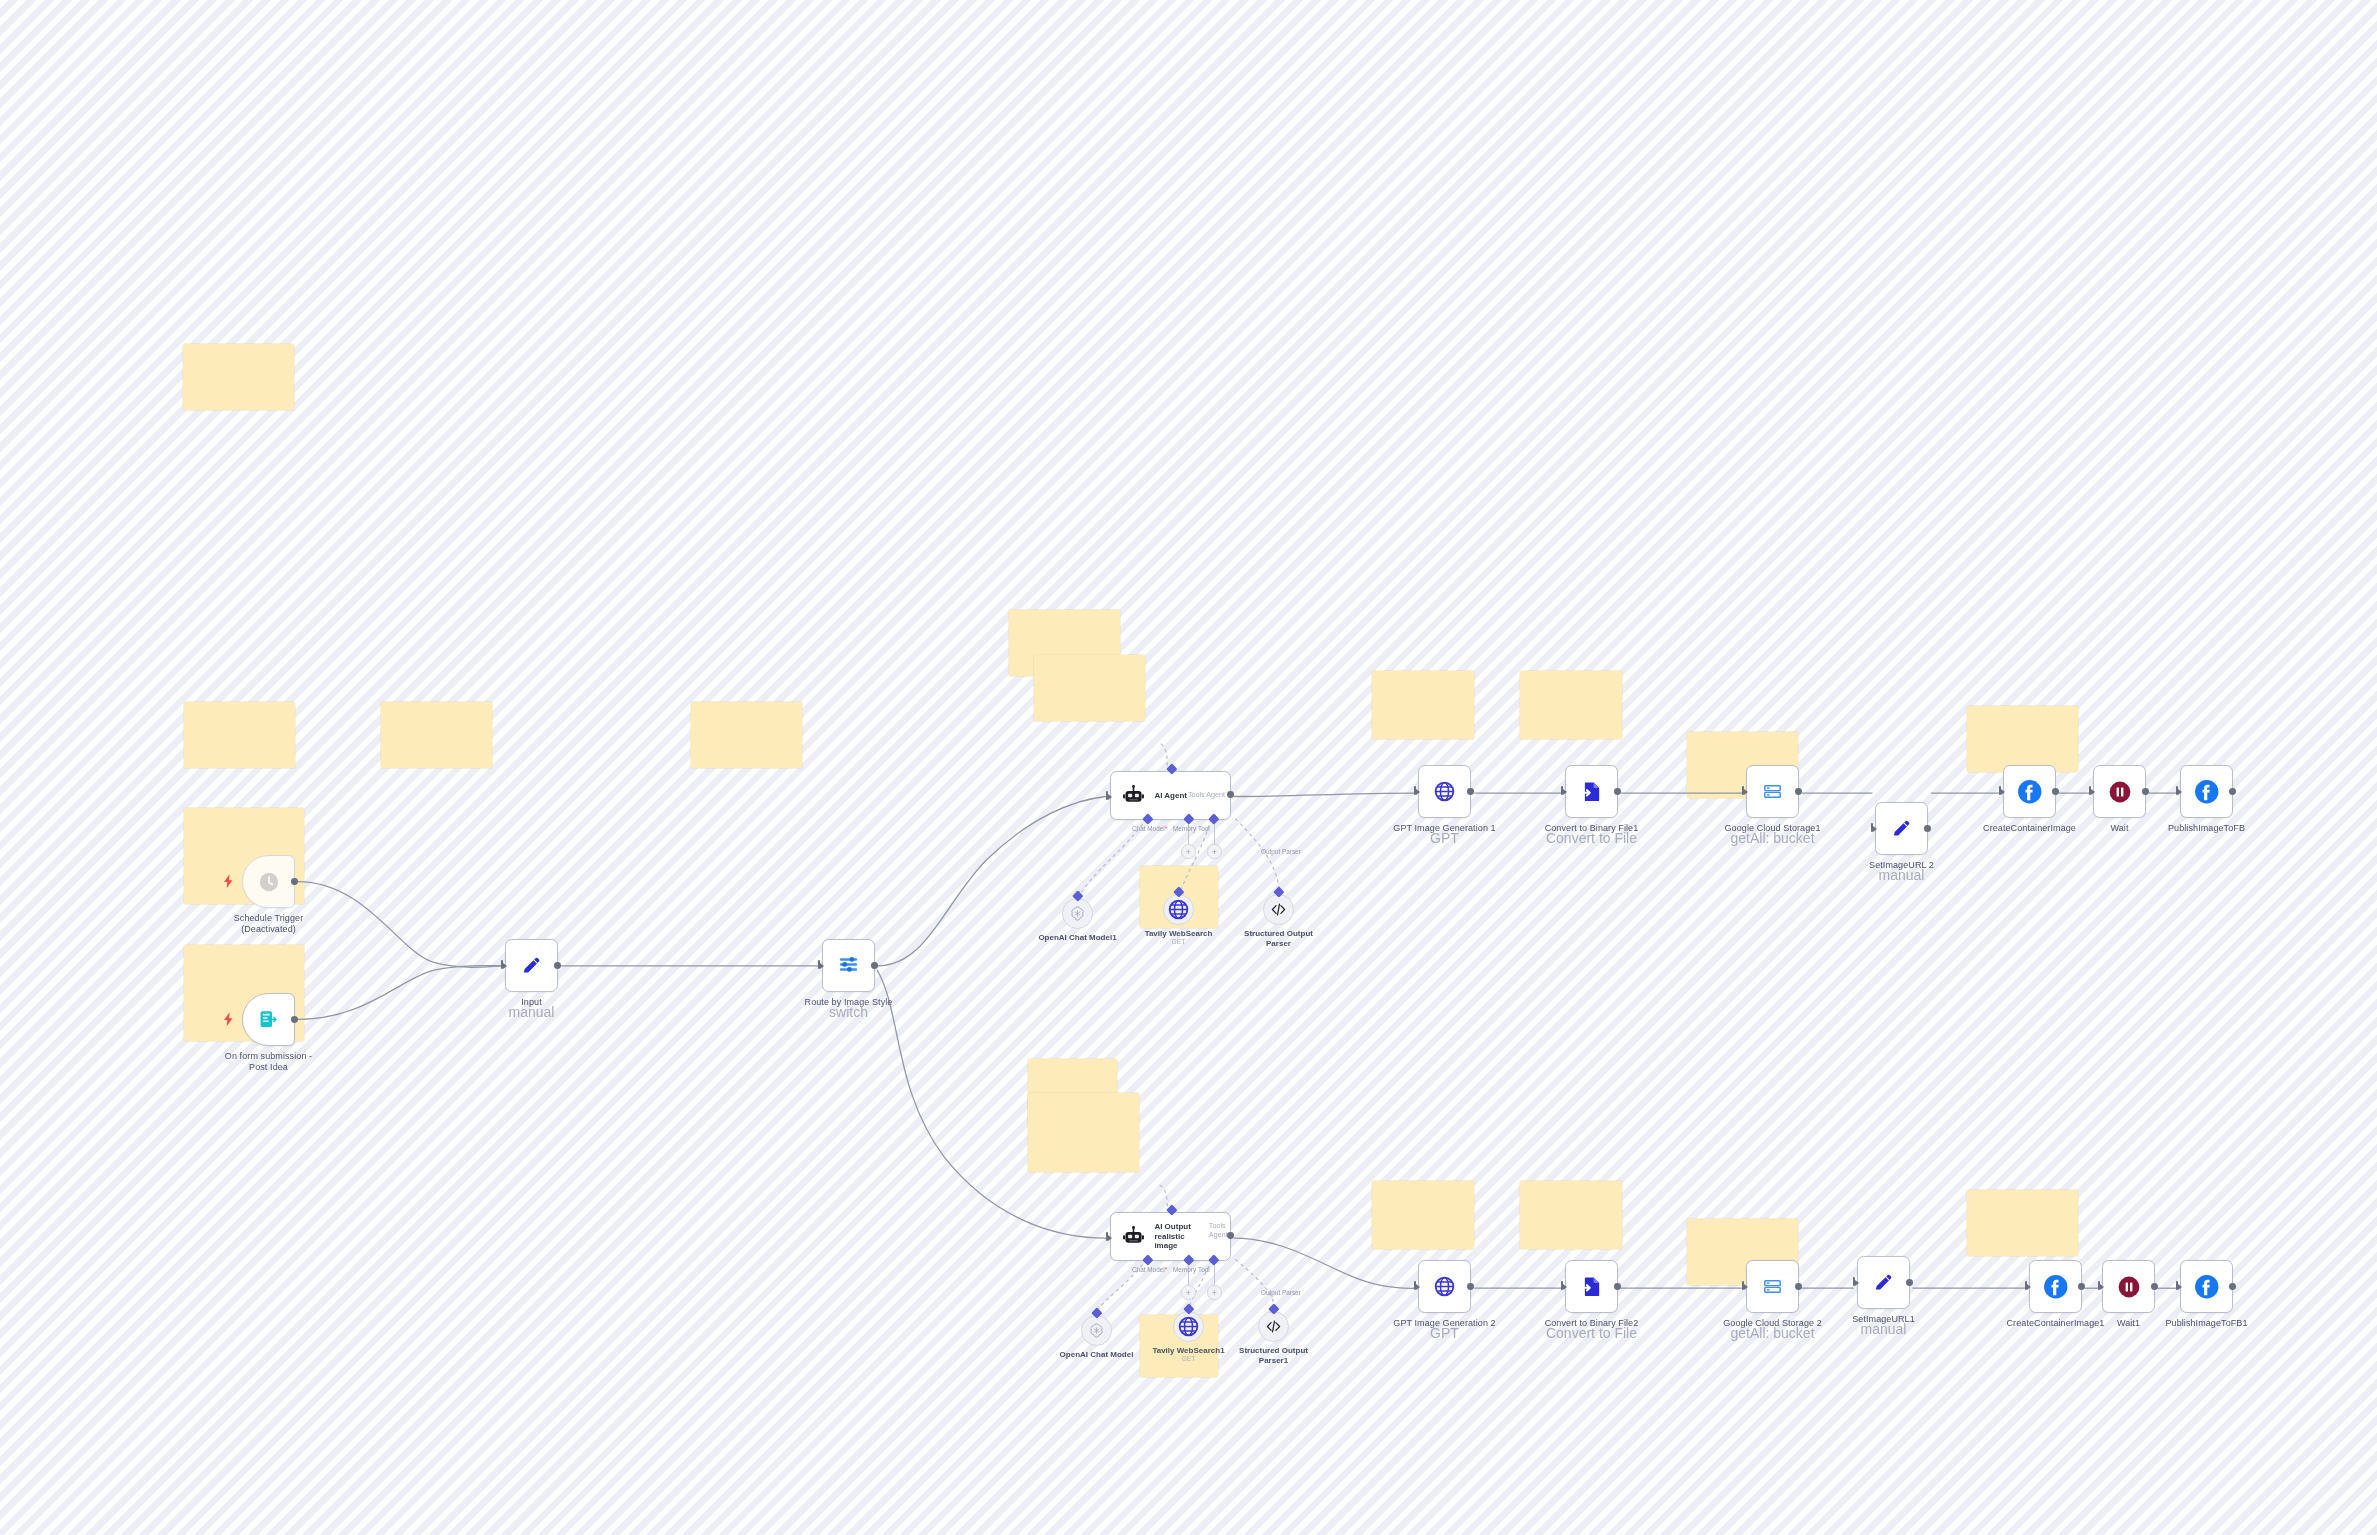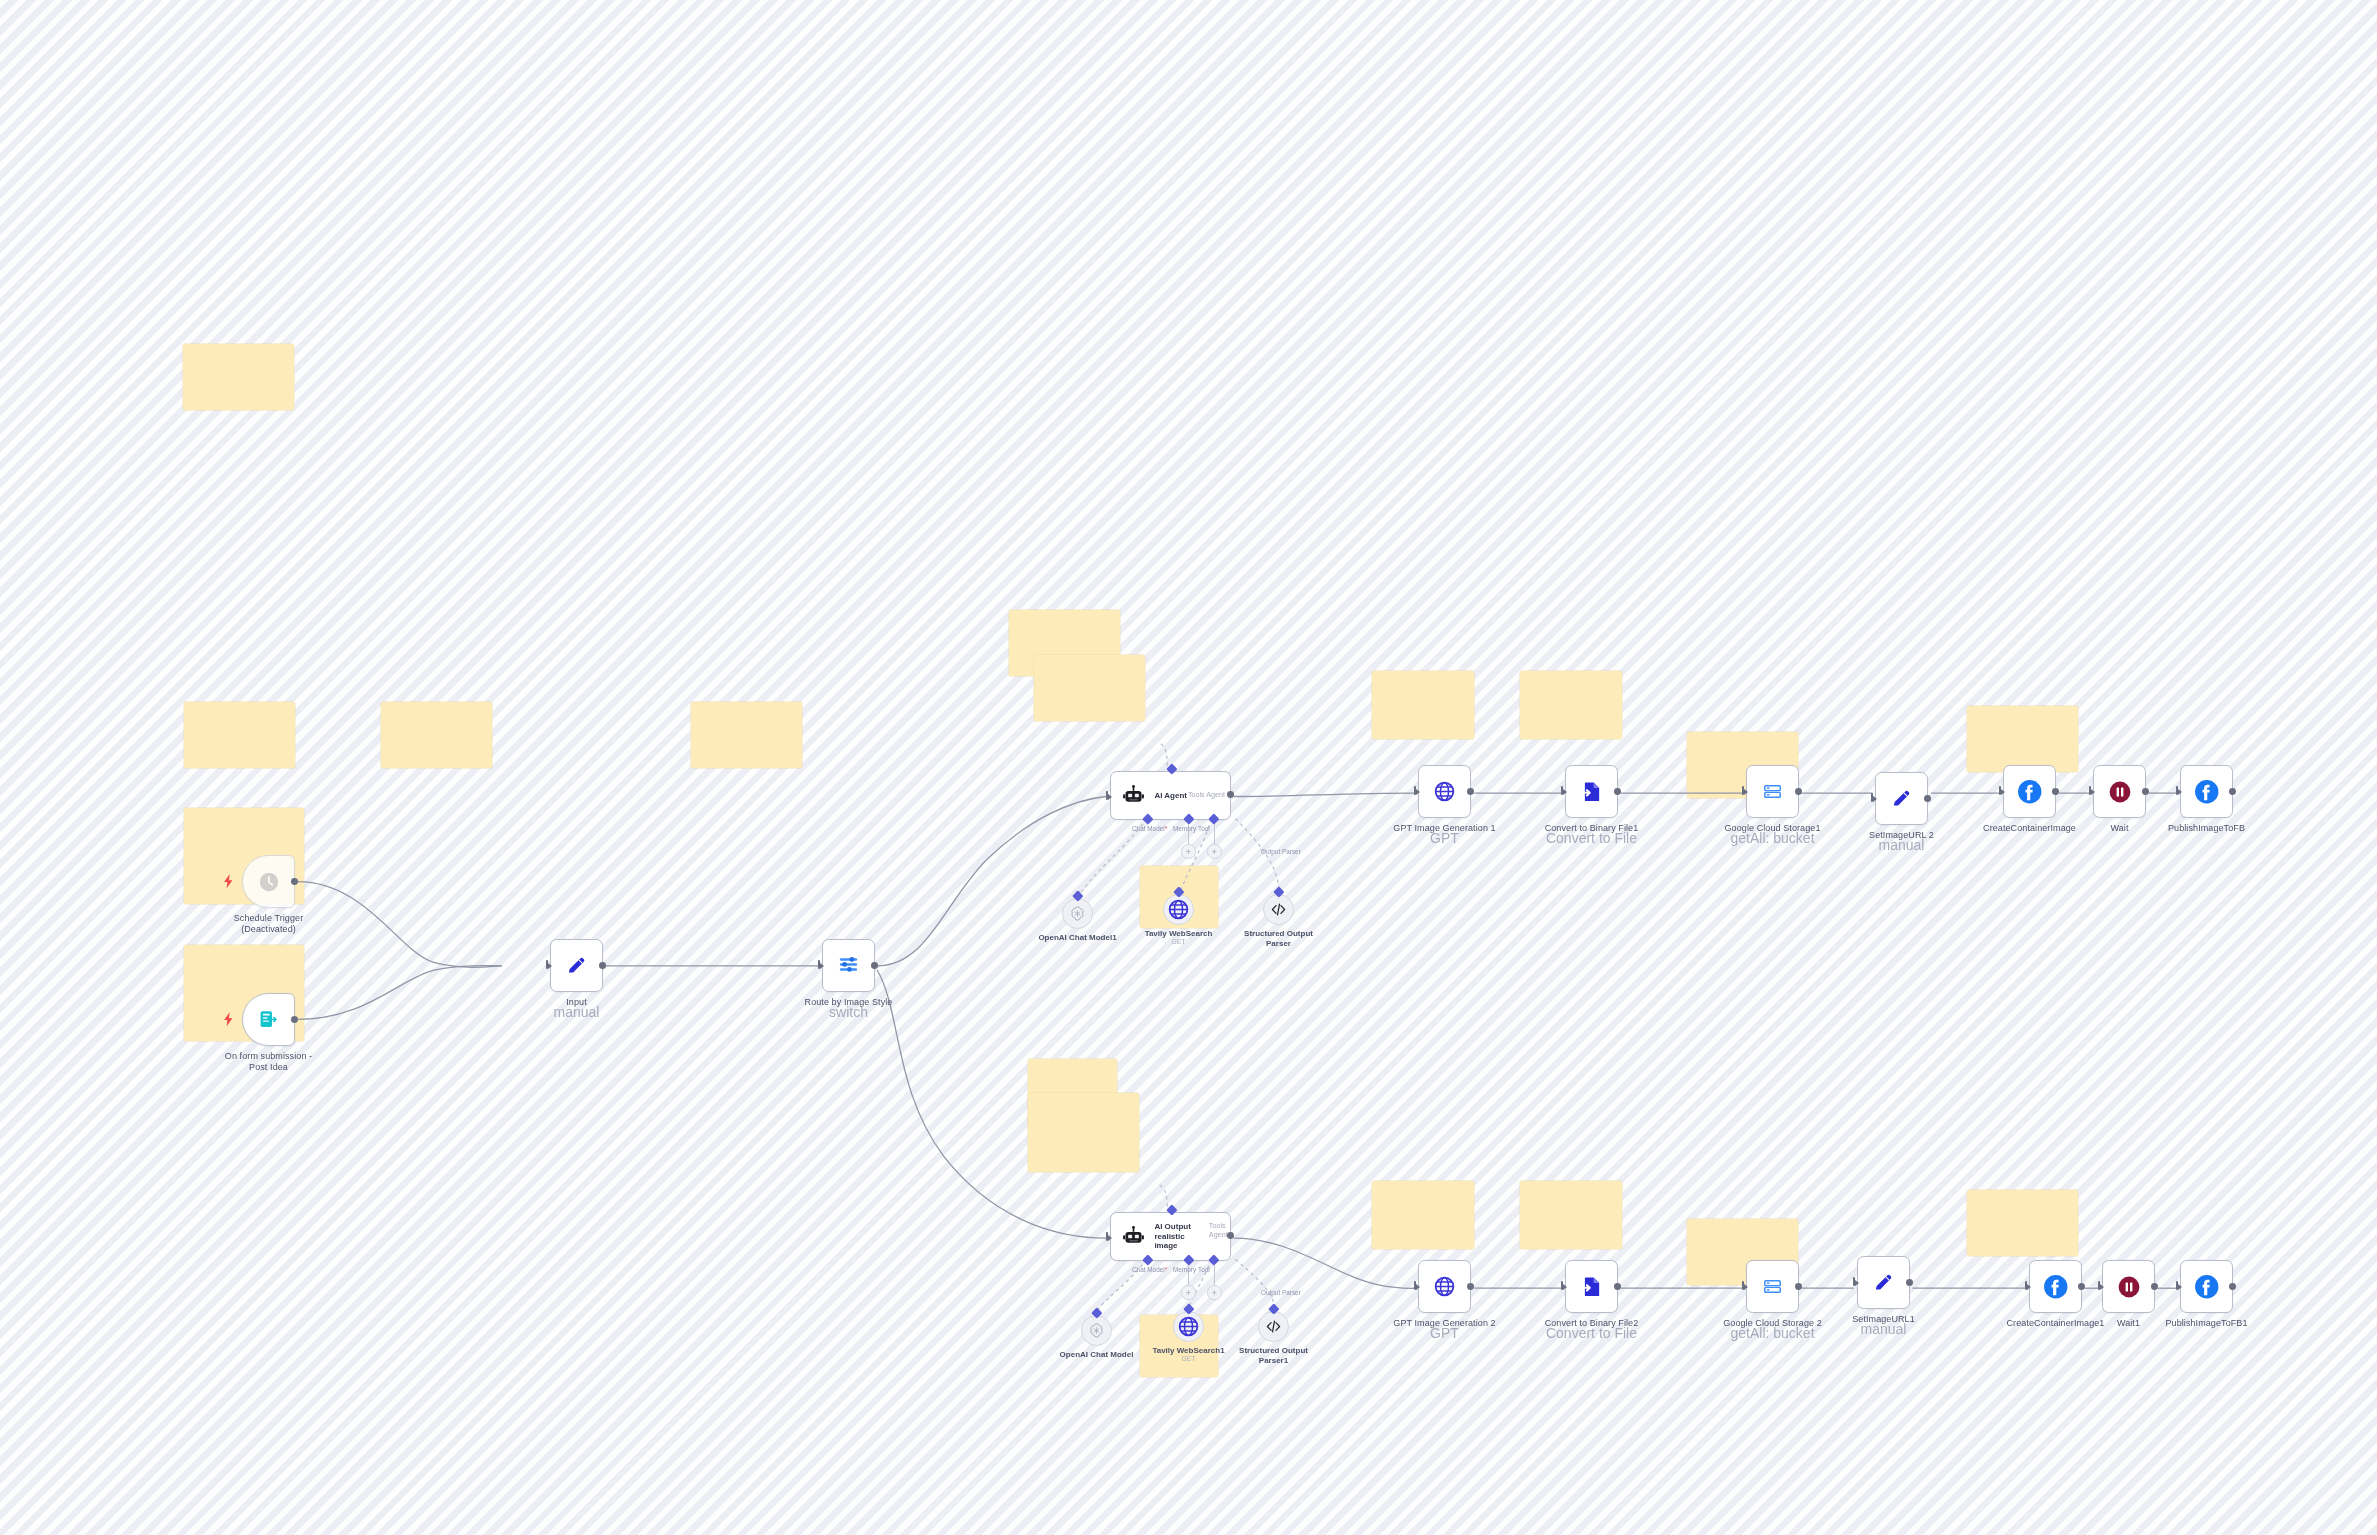--- a/index.html
+++ b/index.html
@@ -325,21 +325,21 @@
               <rect x="5.5" y="9.5" width="5.5" height="1.6" rx="0.7" fill="#ffffff" opacity="0.9"></rect>
               <rect x="5.5" y="13" width="7" height="1.6" rx="0.7" fill="#ffffff" opacity="0.9"></rect>
               <path d="M14.5 12 l6 0 -2.2 -2.4 M20.5 12 l-2.2 2.4" stroke="#15c3cd" stroke-width="1.7" fill="none" stroke-linecap="round" stroke-linejoin="round"></path>
             </svg>
           </span>
         </div>
         <div class="port" style="left: 49px; top: 23px;"></div>
         <div class="node-label">On form submission -</div>
         <div class="node-label" style="top: 69px;">Post Idea</div>
       </div>
-      <div class="node" style="left: 505px; top: 939px; margin-left: 45px;">
+      <div class="node" style="left: 505px; top: 939px;">
         <div class="node-box">
           <span>
             <svg class="ic" width="23" height="23" viewBox="0 0 24 24">
               <path d="M4 19.4 L4.9 15.6 L15.9 4.6 a2 2 0 0 1 2.9 0 l0.7 0.7 a2 2 0 0 1 0 2.9 L8.5 19.2 z" fill="#2b2bd8"></path>
               <path d="M14.4 6.1 l3.5 3.5" stroke="#ffffff" stroke-width="1.1" fill="none"></path>
             </svg>
           </span>
         </div>
         <div class="port in" style="left: -4.3px; top: 21px;"></div>
         <div class="port" style="left: 49px; top: 23px;"></div>
@@ -405,21 +405,21 @@
               <rect x="5.6" y="7.4" width="3" height="1.6" fill="#3f8ef7"></rect>
               <rect x="5.6" y="15" width="3" height="1.6" fill="#3f8ef7"></rect>
             </svg>
           </span>
         </div>
         <div class="port in" style="left: -4.3px; top: 21px;"></div>
         <div class="port" style="left: 49px; top: 23px;"></div>
         <div class="node-label">Google Cloud Storage1</div>
         <div class="node-sub one-line">getAll: bucket</div>
       </div>
-      <div class="node" style="left: 1875px; top: 772px;">
+      <div class="node" style="left: 1875px; top: 802px;">
         <div class="node-box">
           <span>
             <svg class="ic" width="23" height="23" viewBox="0 0 24 24">
               <path d="M4 19.4 L4.9 15.6 L15.9 4.6 a2 2 0 0 1 2.9 0 l0.7 0.7 a2 2 0 0 1 0 2.9 L8.5 19.2 z" fill="#2b2bd8"></path>
               <path d="M14.4 6.1 l3.5 3.5" stroke="#ffffff" stroke-width="1.1" fill="none"></path>
             </svg>
           </span>
         </div>
         <div class="port in" style="left: -4.3px; top: 21px;"></div>
         <div class="port" style="left: 49px; top: 23px;"></div>

